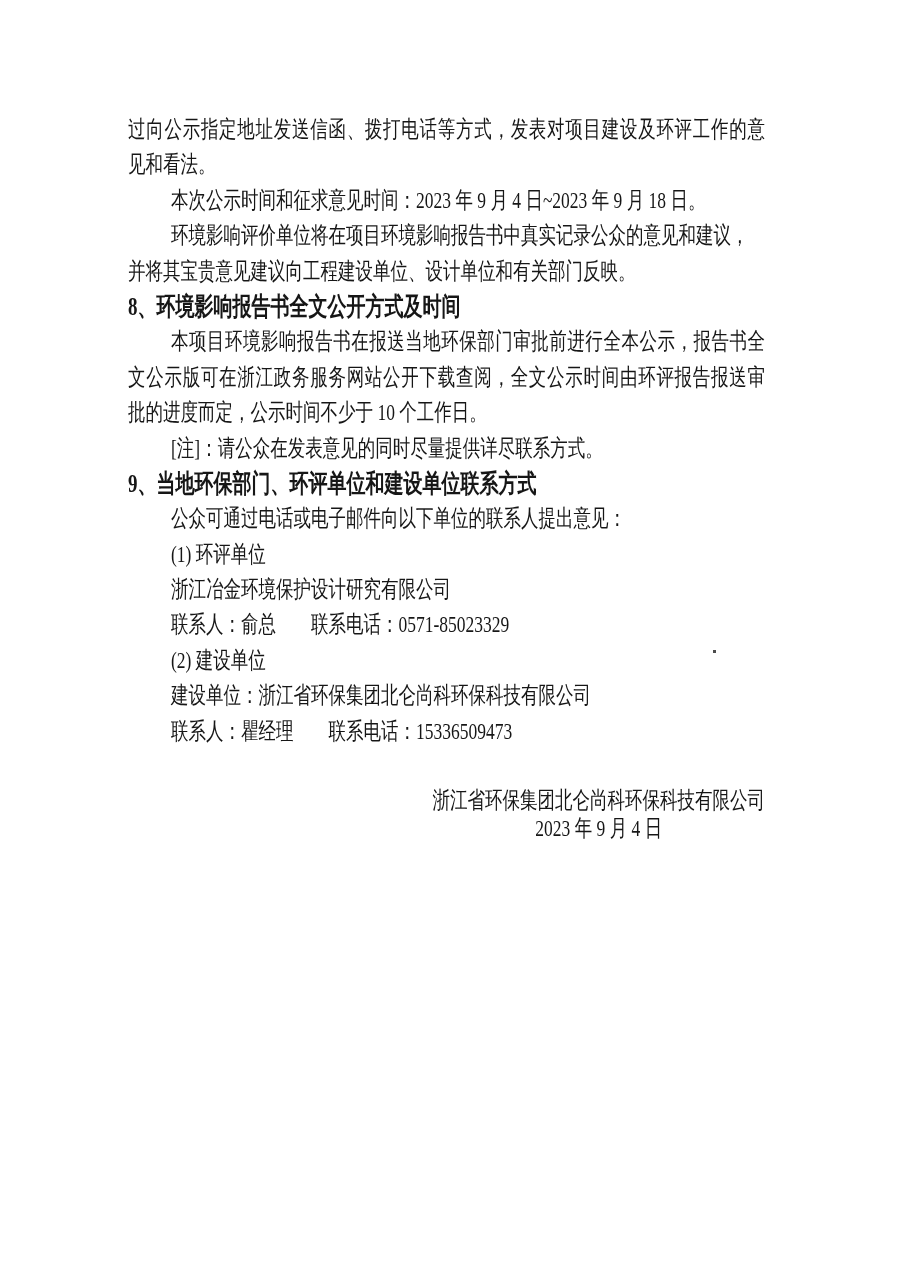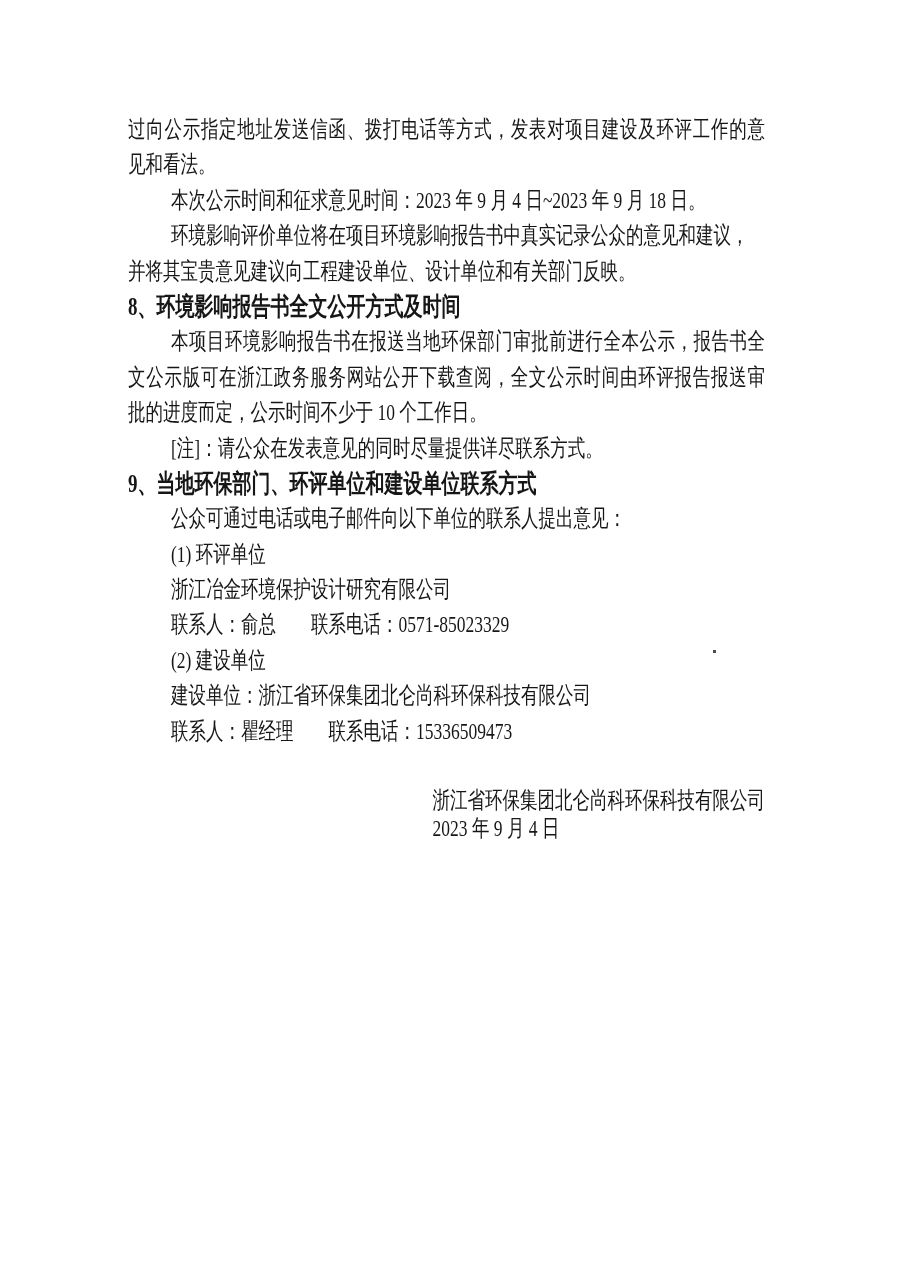--- a/index.html
+++ b/index.html
@@ -34,21 +34,21 @@
   .line.ind { padding-left: 43px; }
   .line.bold {
     font-weight: bold;
     font-size: 19px;
     white-space: pre;
   }
   .signature {
     position: absolute;
     top: 786px;
     right: 135px;
-    text-align: left;
+    text-align: center;
   }
   .sig-line {
     height: 28px;
     line-height: 28px;
     font-size: 17.5px;
     white-space: pre;
     transform: scaleY(1.35);
     transform-origin: 50% 50%;
   }
   .speck {

